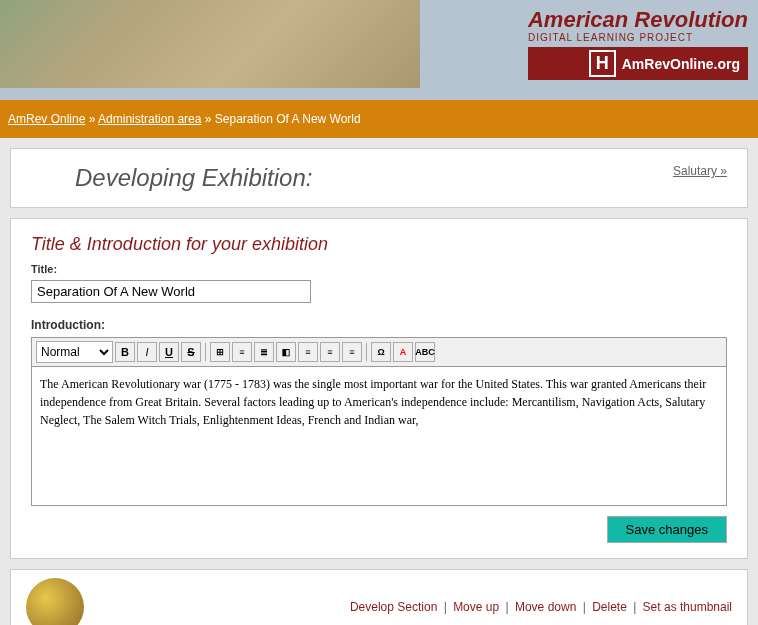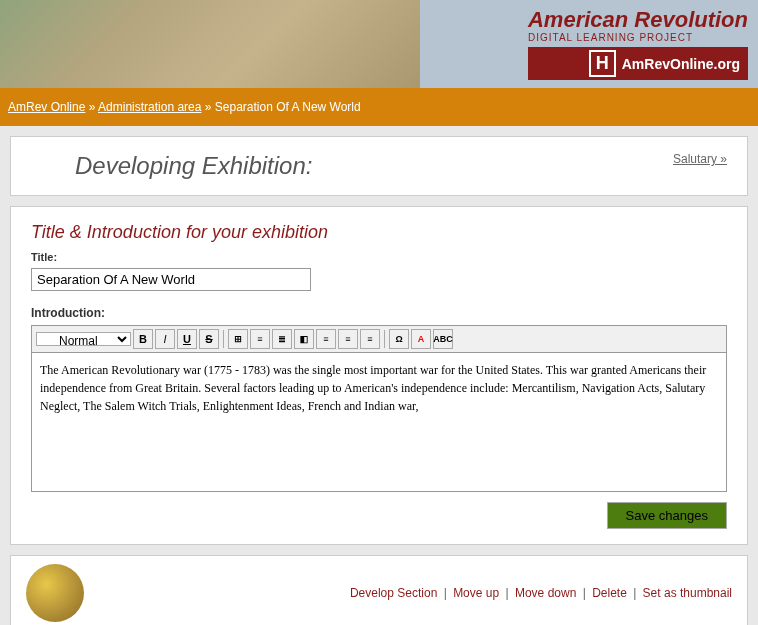--- a/index.html
+++ b/index.html
@@ -1,21 +1,21 @@
 <!DOCTYPE html>
 <html><head>
   <meta charset="utf-8">
   <style>
     * { margin: 0; padding: 0; box-sizing: border-box; }
     body { font-family: Arial, sans-serif; font-size: 13px; background: #ccc; width: 758px; }
 
     
     .header {
       position: relative;
-      height: 88px;
+      height: 100px;
       background: #b5c4d0;
       overflow: hidden;
     }
     .header-bg {
       position: absolute;
       left: 0; top: 0;
       width: 420px; height: 88px;
       background: linear-gradient(135deg, #8a9e6e 0%, #b5a070 30%, #c8b080 60%, #a89060 100%);
       opacity: 0.85;
     }
@@ -142,24 +142,23 @@
       gap: 2px;
       margin-bottom: 0;
       border: 1px solid #999;
       border-bottom: none;
       background: #f0f0f0;
       padding: 3px 4px;
       flex-wrap: wrap;
     }
     .toolbar-select {
       font-size: 12px;
-      height: 14px;
+      height: 22px;
       border: 1px solid #aaa;
       background: white;
-      padding-left: 18px;
     }
     .toolbar-btn {
       background: #f0f0f0;
       border: 1px solid #aaa;
       width: 20px;
       height: 20px;
       cursor: pointer;
       font-size: 11px;
       font-weight: bold;
       display: flex;
@@ -187,21 +186,21 @@
       outline: none;
       line-height: 1.5;
     }
 
     
     .save-row {
       text-align: right;
       margin-top: 10px;
     }
     .save-btn {
-      background: #4d7c0f;
+      background: #14b8a6;
       border: 1px solid #aaa;
       padding: 5px 18px;
       font-size: 13px;
       cursor: pointer;
     }
 
     
     .bottom-section {
       background: white;
       border: 1px solid #ccc;

